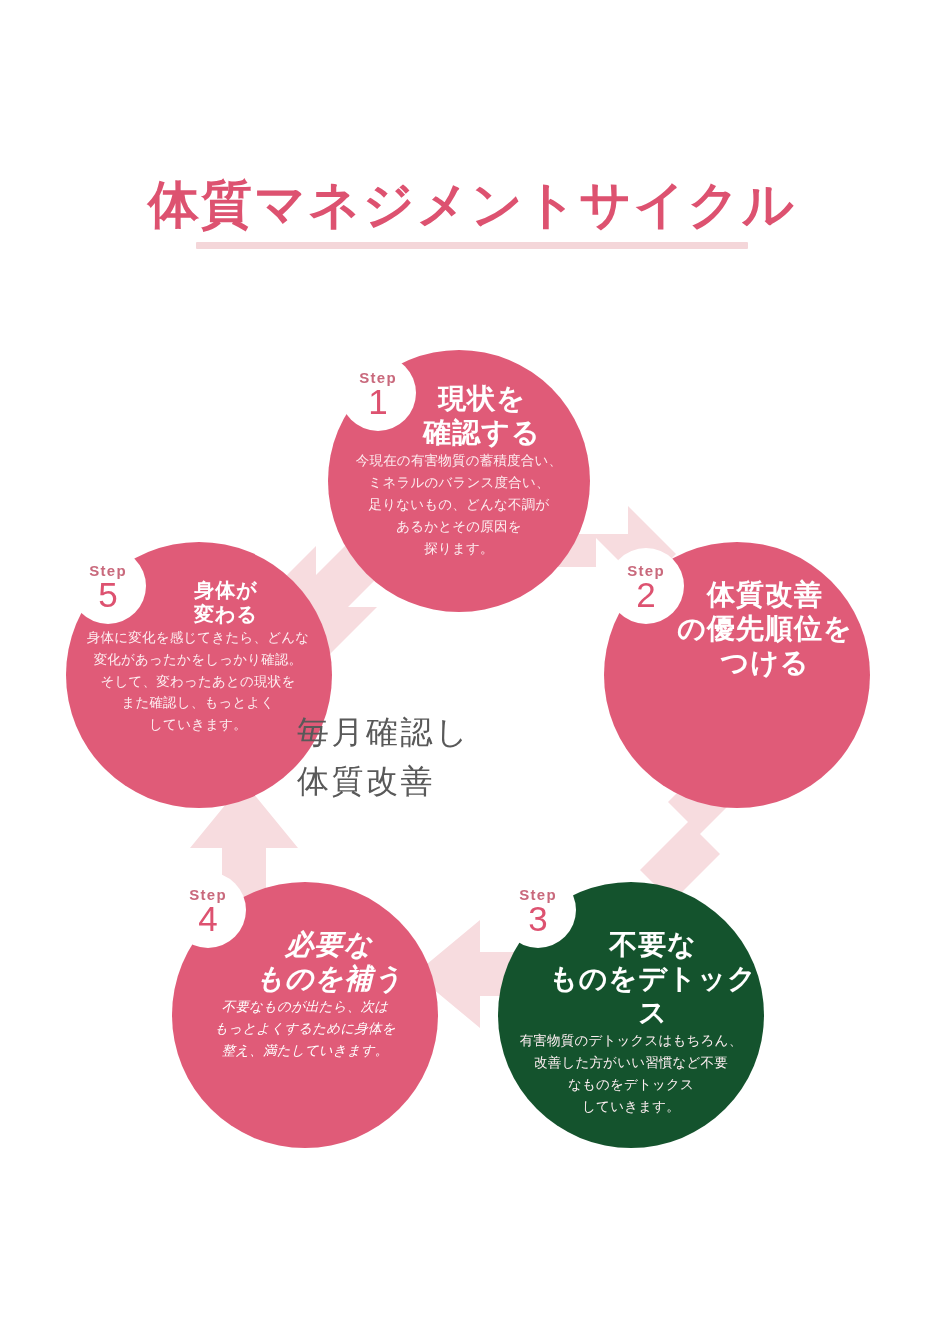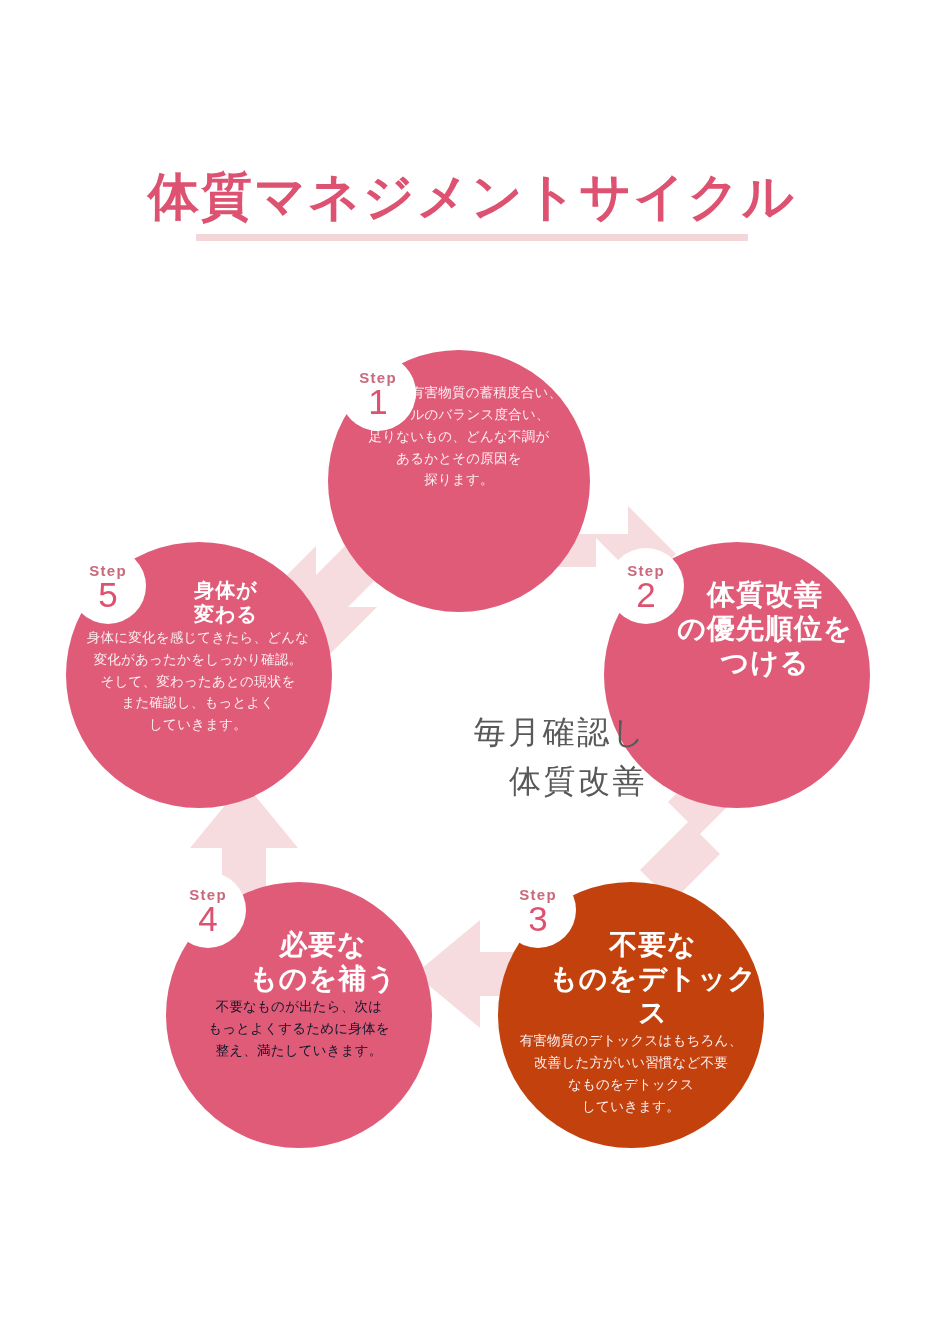--- a/index.html
+++ b/index.html
@@ -33,21 +33,21 @@
   }
   .header-sub {
     font-size: 33px;
     letter-spacing: 5px;
     color: #595959;
     font-weight: 400;
     line-height: 1.25;
     white-space: nowrap;
   }
   .header-main {
-    margin-top: 6px;
+    margin-top: 14px;
     font-size: 51px;
     letter-spacing: 2px;
     color: #dd5270;
     font-weight: 700;
     line-height: 1.2;
     white-space: nowrap;
   }
   .header-rule {
     margin: 7px auto 0 auto;
     width: 552px;
@@ -148,39 +148,39 @@
   #node-2 .node-title { font-size: 28px; }
   #node-2 .node-body  { margin-left: -54px; width: 246px; }
   #badge-2 { left: 608px; top: 218px; }
 
   #node-3 { left: 498px; top: 552px; width: 266px; height: 266px; }
   #node-3 .node-inner { padding-top: 46px; padding-left: 50px; padding-right: 6px; }
   #node-3 .node-title { font-size: 28px; }
   #node-3 .node-body  { margin-left: -44px; width: 254px; }
   #badge-3 { left: 500px; top: 542px; }
 
-  #node-4 { left: 166px; top: 552px; width: 266px; height: 266px; }
+  #node-4 { left: 172px; top: 552px; width: 266px; height: 266px; font-style: italic; }
   #node-4 .node-inner { padding-top: 46px; padding-left: 56px; padding-right: 8px; }
   #node-4 .node-title { font-size: 28px; }
   #node-4 .node-body  { margin-left: -48px; width: 248px; }
   #badge-4 { left: 170px; top: 542px; }
 
   #node-5 { left: 66px; top: 212px; width: 266px; height: 266px; }
   #node-5 .node-inner { padding-top: 36px; padding-left: 62px; padding-right: 8px; }
   #node-5 .node-title { font-size: 20px; }
   #node-5 .node-body  { margin-left: -56px; width: 250px; }
   #badge-5 { left: 70px; top: 218px; }
 
   
   .center-caption {
     position: absolute;
     left: 297px;
     top: 378px;
     width: 350px;
-    text-align: right;
+    text-align: left;
     color: #595959;
     font-size: 32px;
     font-weight: 400;
     line-height: 1.52;
     letter-spacing: 2.5px;
     white-space: pre-line;
     z-index: 4;
   }
 </style>
 </head>
@@ -216,20 +216,22 @@
       <g>
         <polygon fill="#f7dcdf" points="244,452 298,518 266,518 266,576 222,576 222,518 190,518"></polygon>
       </g>
     </svg>
 
     <div class="center-caption" style="color: rgb(89, 89, 89);">毎月確認し
 体質改善</div>
 
     <div class="node" id="node-1" style="background: rgb(224, 91, 120);">
       <div class="node-inner">
+        <div class="node-title">現状を
+確認する</div>
         <div class="node-body" style="color: rgb(253, 238, 241);">今現在の有害物質の蓄積度合い、
 ミネラルのバランス度合い、
 足りないもの、どんな不調が
 あるかとその原因を
 探ります。</div>
       </div>
     </div>
     <div class="badge" id="badge-1" style="background: rgb(255, 255, 255);">
       <div class="badge-label" style="color: rgb(201, 105, 124);">Step</div>
       <div class="badge-num" style="color: rgb(221, 82, 112);">1</div>
@@ -240,40 +242,40 @@
         <div class="node-title">体質改善
 の優先順位を
 つける</div>
       </div>
     </div>
     <div class="badge" id="badge-2" style="background: rgb(255, 255, 255);">
       <div class="badge-label" style="color: rgb(201, 105, 124);">Step</div>
       <div class="badge-num" style="color: rgb(221, 82, 112);">2</div>
     </div>
 
-    <div class="node" id="node-3" style="background: #c2410c;">
+    <div class="node" id="node-3" style="background: #14532d;">
       <div class="node-inner">
         <div class="node-title">不要な
 ものをデトックス</div>
         <div class="node-body" style="color: rgb(253, 238, 241);">有害物質のデトックスはもちろん、
 改善した方がいい習慣など不要
 なものをデトックス
 していきます。</div>
       </div>
     </div>
     <div class="badge" id="badge-3" style="background: rgb(255, 255, 255);">
       <div class="badge-label" style="color: rgb(201, 105, 124);">Step</div>
       <div class="badge-num" style="color: rgb(221, 82, 112);">3</div>
     </div>
 
     <div class="node" id="node-4" style="background: rgb(224, 91, 120);">
       <div class="node-inner">
         <div class="node-title">必要な
 ものを補う</div>
-        <div class="node-body" style="color: #0f172a;">不要なものが出たら、次は
+        <div class="node-body" style="color: #ffffff;">不要なものが出たら、次は
 もっとよくするために身体を
 整え、満たしていきます。</div>
       </div>
     </div>
     <div class="badge" id="badge-4" style="background: rgb(255, 255, 255);">
       <div class="badge-label" style="color: rgb(201, 105, 124);">Step</div>
       <div class="badge-num" style="color: rgb(221, 82, 112);">4</div>
     </div>
 
     <div class="node" id="node-5" style="background: rgb(224, 91, 120);">

